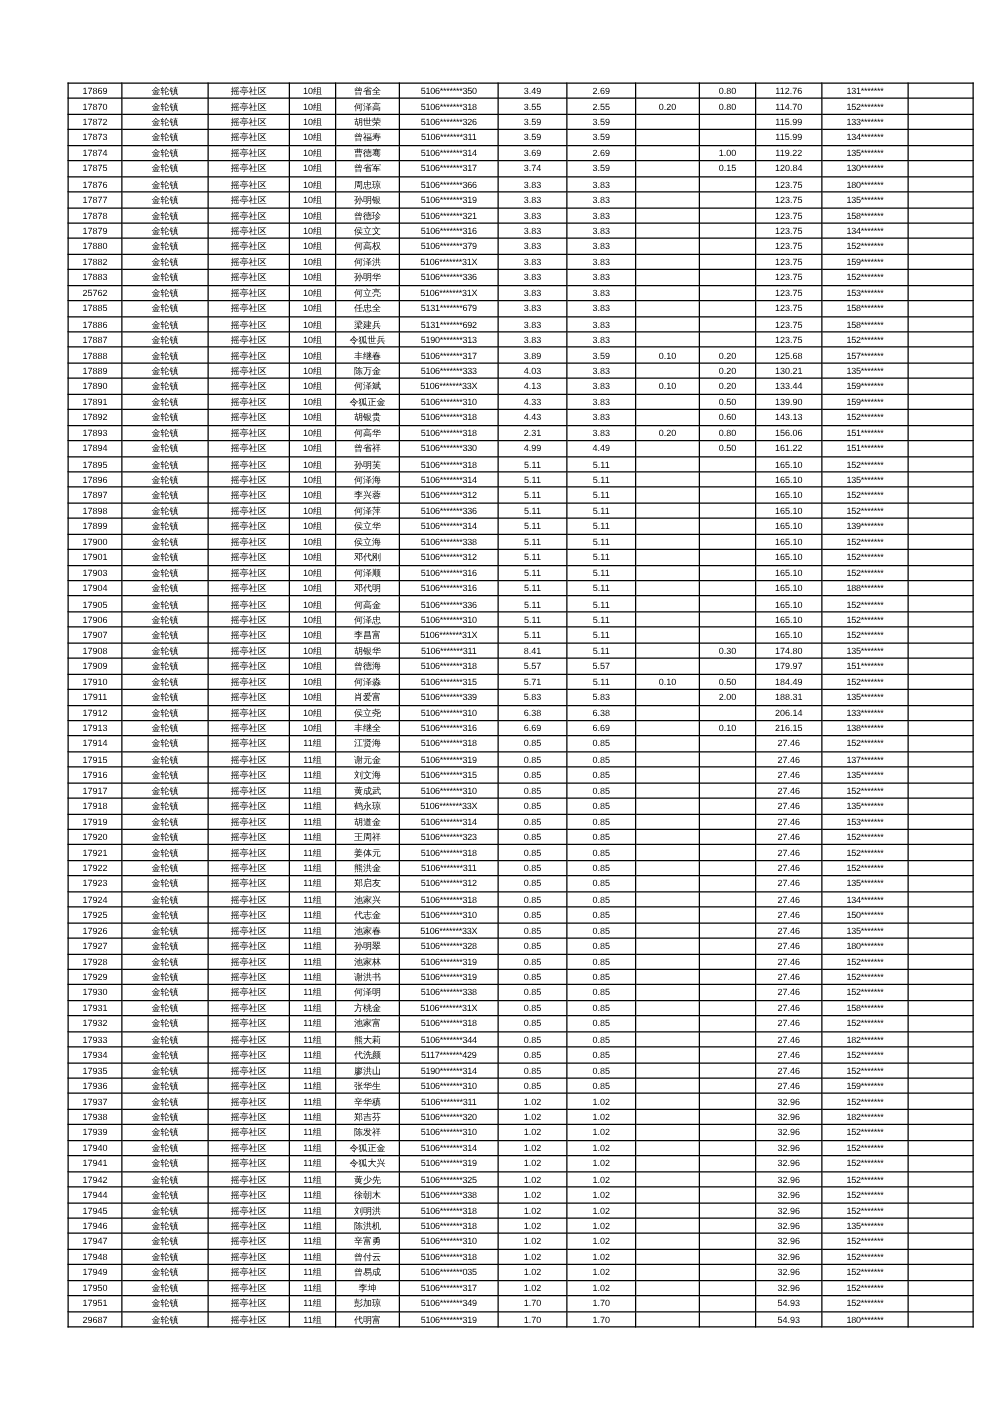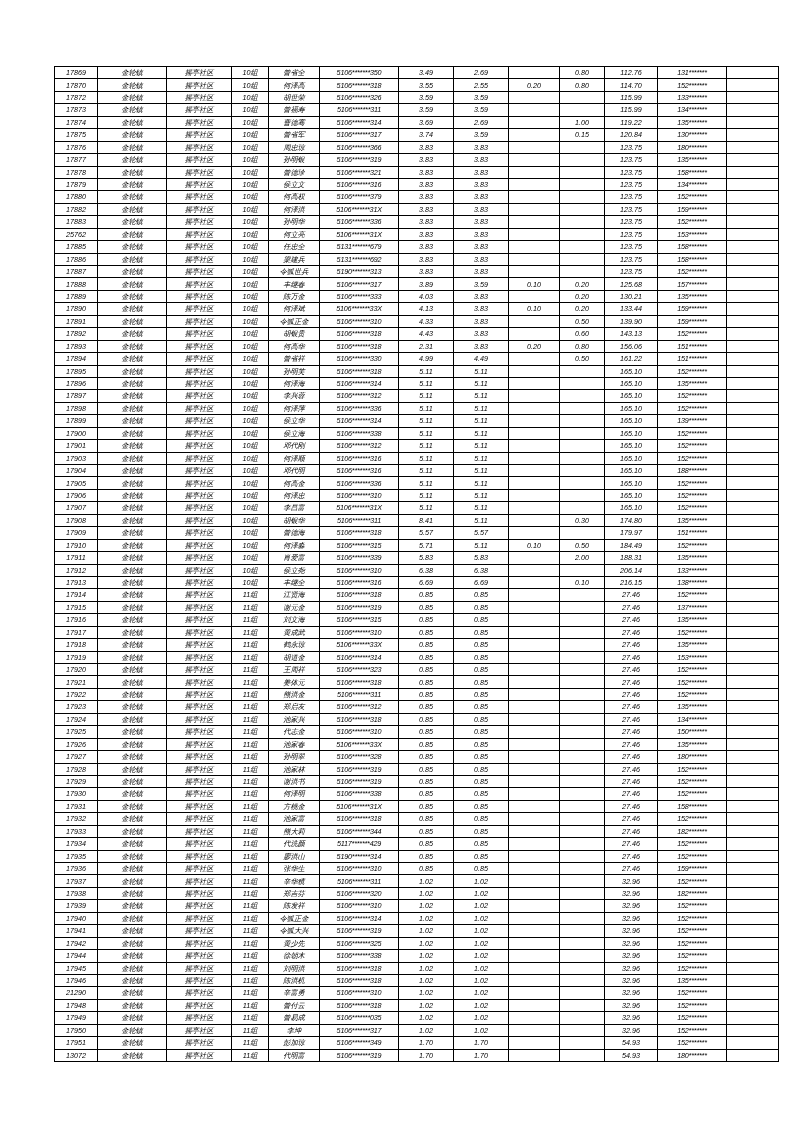--- a/index.html
+++ b/index.html
@@ -12,21 +12,20 @@
     height: 1122px;
     font-family: "Liberation Sans", sans-serif;
     color: #000000;
   }
   .page {
     position: relative;
     width: 793px;
     height: 1122px;
     box-sizing: border-box;
     padding: 66px 54px 0 54px;
-    font-style: italic;
   }
   table.data-table {
     border-collapse: collapse;
     table-layout: fixed;
     width: 685px;
     font-size: 7.2px;
     line-height: 1;
   }
   table.data-table td {
     border: 0.5px solid #000000;
@@ -1162,21 +1161,21 @@
           <td class="c-idcard">5106*******318</td>
           <td class="c-n1">1.02</td>
           <td class="c-n2">1.02</td>
           <td class="c-n3"></td>
           <td class="c-n4"></td>
           <td class="c-n5">32.96</td>
           <td class="c-bank">135*******</td>
           <td class="c-tail"></td>
         </tr>
         <tr>
-          <td class="c-id">21290</td>
+          <td class="c-id">17947</td>
           <td class="c-town">金轮镇</td>
           <td class="c-comm">摇亭社区</td>
           <td class="c-group">11组</td>
           <td class="c-name">辛富勇</td>
           <td class="c-idcard">5106*******310</td>
           <td class="c-n1">1.02</td>
           <td class="c-n2">1.02</td>
           <td class="c-n3"></td>
           <td class="c-n4"></td>
           <td class="c-n5">32.96</td>
@@ -1237,21 +1236,21 @@
           <td class="c-idcard">5106*******349</td>
           <td class="c-n1">1.70</td>
           <td class="c-n2">1.70</td>
           <td class="c-n3"></td>
           <td class="c-n4"></td>
           <td class="c-n5">54.93</td>
           <td class="c-bank">152*******</td>
           <td class="c-tail"></td>
         </tr>
         <tr>
-          <td class="c-id">13072</td>
+          <td class="c-id">29687</td>
           <td class="c-town">金轮镇</td>
           <td class="c-comm">摇亭社区</td>
           <td class="c-group">11组</td>
           <td class="c-name">代明富</td>
           <td class="c-idcard">5106*******319</td>
           <td class="c-n1">1.70</td>
           <td class="c-n2">1.70</td>
           <td class="c-n3"></td>
           <td class="c-n4"></td>
           <td class="c-n5">54.93</td>

